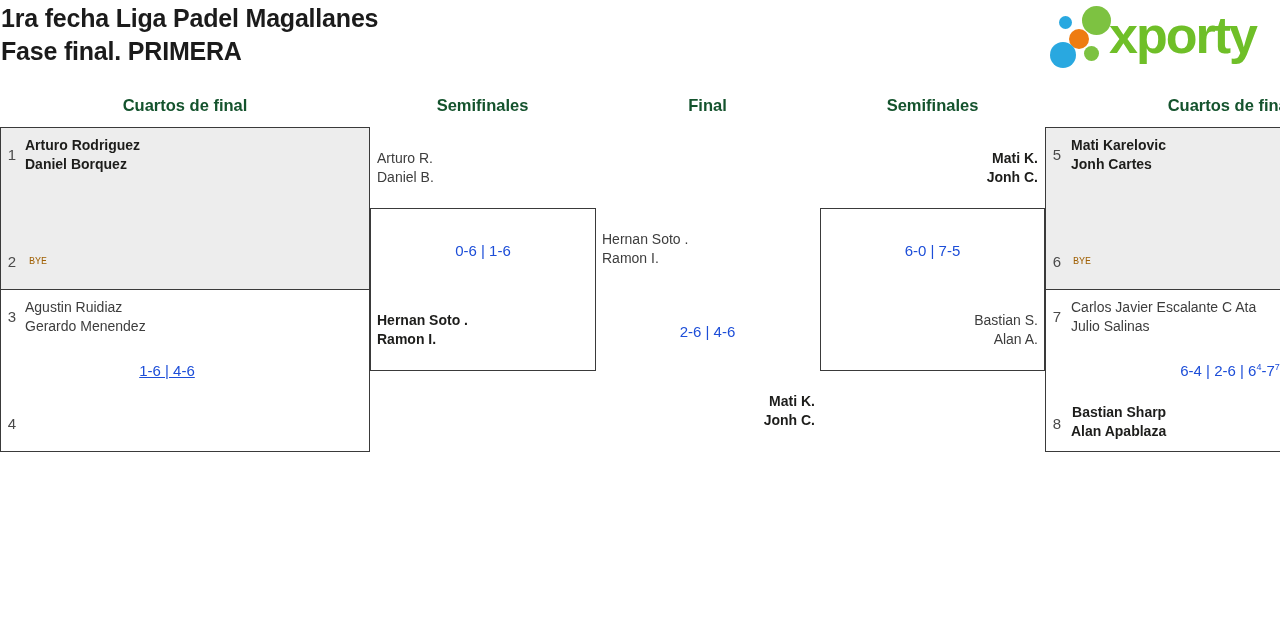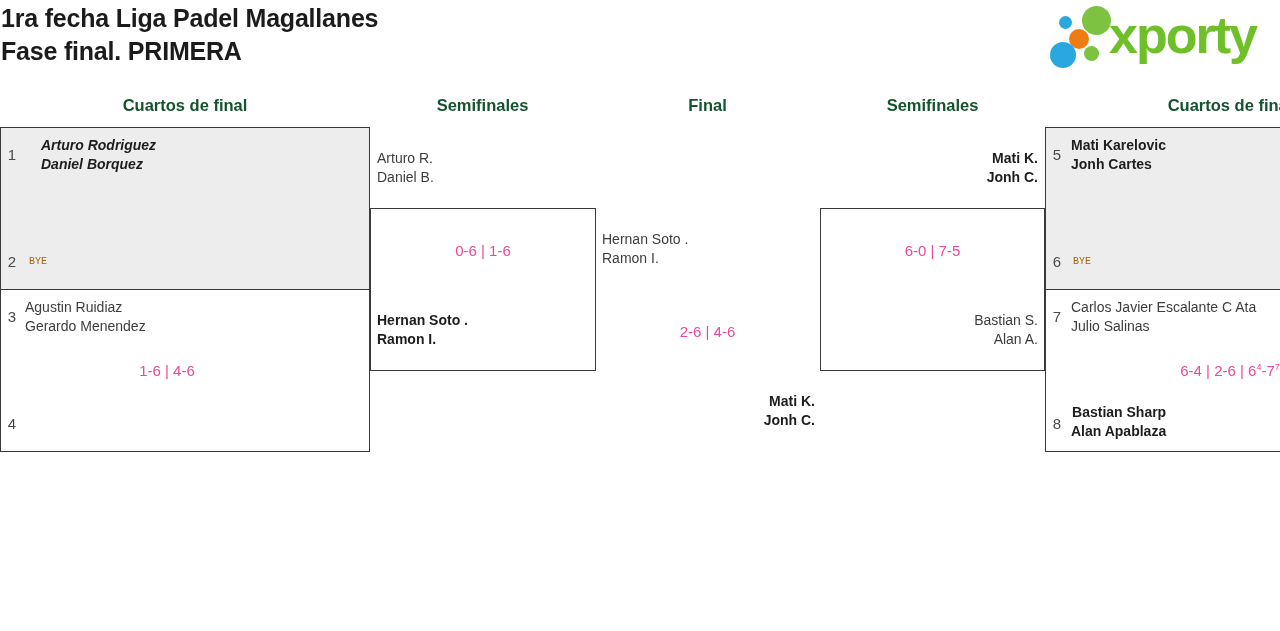--- a/index.html
+++ b/index.html
@@ -26,21 +26,21 @@
   .col-header{position:absolute;top:96px;height:22px;text-align:center;
               font-size:16.5px;font-weight:700;color:#14532d;}
 
   .box{position:absolute;border:1px solid #3a3a3a;background:#ffffff;box-sizing:border-box;}
   .box.grey{background:#ededed;}
 
   .seed{position:absolute;width:16px;text-align:center;font-size:15px;line-height:18px;color:#4a4a4a;}
   .team{position:absolute;font-size:14px;line-height:19px;color:#3d3d3d;white-space:nowrap;}
   .team.winner{font-weight:700;color:#1d1d1b;}
   .bye{position:absolute;font-size:10px;line-height:18px;color:#a16207;font-family:Liberation Mono, monospace;}
-  .score{position:absolute;text-align:center;font-size:15px;line-height:18px;color:#ec4899;white-space:nowrap;}
+  .score{position:absolute;text-align:center;font-size:15px;line-height:18px;color:#1d4ed8;white-space:nowrap;}
   .score sup{font-size:9px;line-height:0;vertical-align:6px;}
   .right-align{text-align:right;}
 </style>
 </head>
 <body>
 
 <div class="stage">
 
   <div class="title">
     <div>1ra fecha Liga Padel Magallanes</div>
@@ -63,33 +63,33 @@
   <div class="col-header" style="left:1045px;width:370px;">Cuartos de final</div>
 
   <div class="box grey" style="left:0;top:127px;width:370px;height:163px;"></div>
   <div class="box" style="left:0;top:289px;width:370px;height:163px;"></div>
   <div class="box" style="left:370px;top:208px;width:226px;height:163px;"></div>
   <div class="box" style="left:820px;top:208px;width:225px;height:163px;"></div>
   <div class="box grey" style="left:1045px;top:127px;width:370px;height:163px;"></div>
   <div class="box" style="left:1045px;top:289px;width:370px;height:163px;"></div>
 
   <div class="seed" style="left:4px;top:146px;">1</div>
-  <div class="team winner" style="left:41px;top:136px;font-style:italic;">
+  <div class="team winner" style="left:25px;top:136px;">
     <div>Arturo Rodriguez</div>
     <div>Daniel Borquez</div>
   </div>
   <div class="seed" style="left:4px;top:253px;">2</div>
   <div class="bye" style="left:29px;top:253px;">BYE</div>
 
   <div class="seed" style="left:4px;top:308px;">3</div>
   <div class="team" style="left:25px;top:298px;">
     <div>Agustin Ruidiaz</div>
     <div>Gerardo Menendez</div>
   </div>
-  <div class="score" style="left:0;top:362px;width:334px;">1-6 | 4-6</div>
+  <div class="score" style="left:0;top:362px;width:334px;text-decoration:underline;">1-6 | 4-6</div>
   <div class="seed" style="left:4px;top:415px;">4</div>
 
   <div class="team" style="left:377px;top:149px;">
     <div>Arturo R.</div>
     <div>Daniel B.</div>
   </div>
   <div class="score" style="left:370px;top:242px;width:226px;">0-6 | 1-6</div>
   <div class="team winner" style="left:377px;top:311px;">
     <div>Hernan Soto .</div>
     <div>Ramon I.</div>

